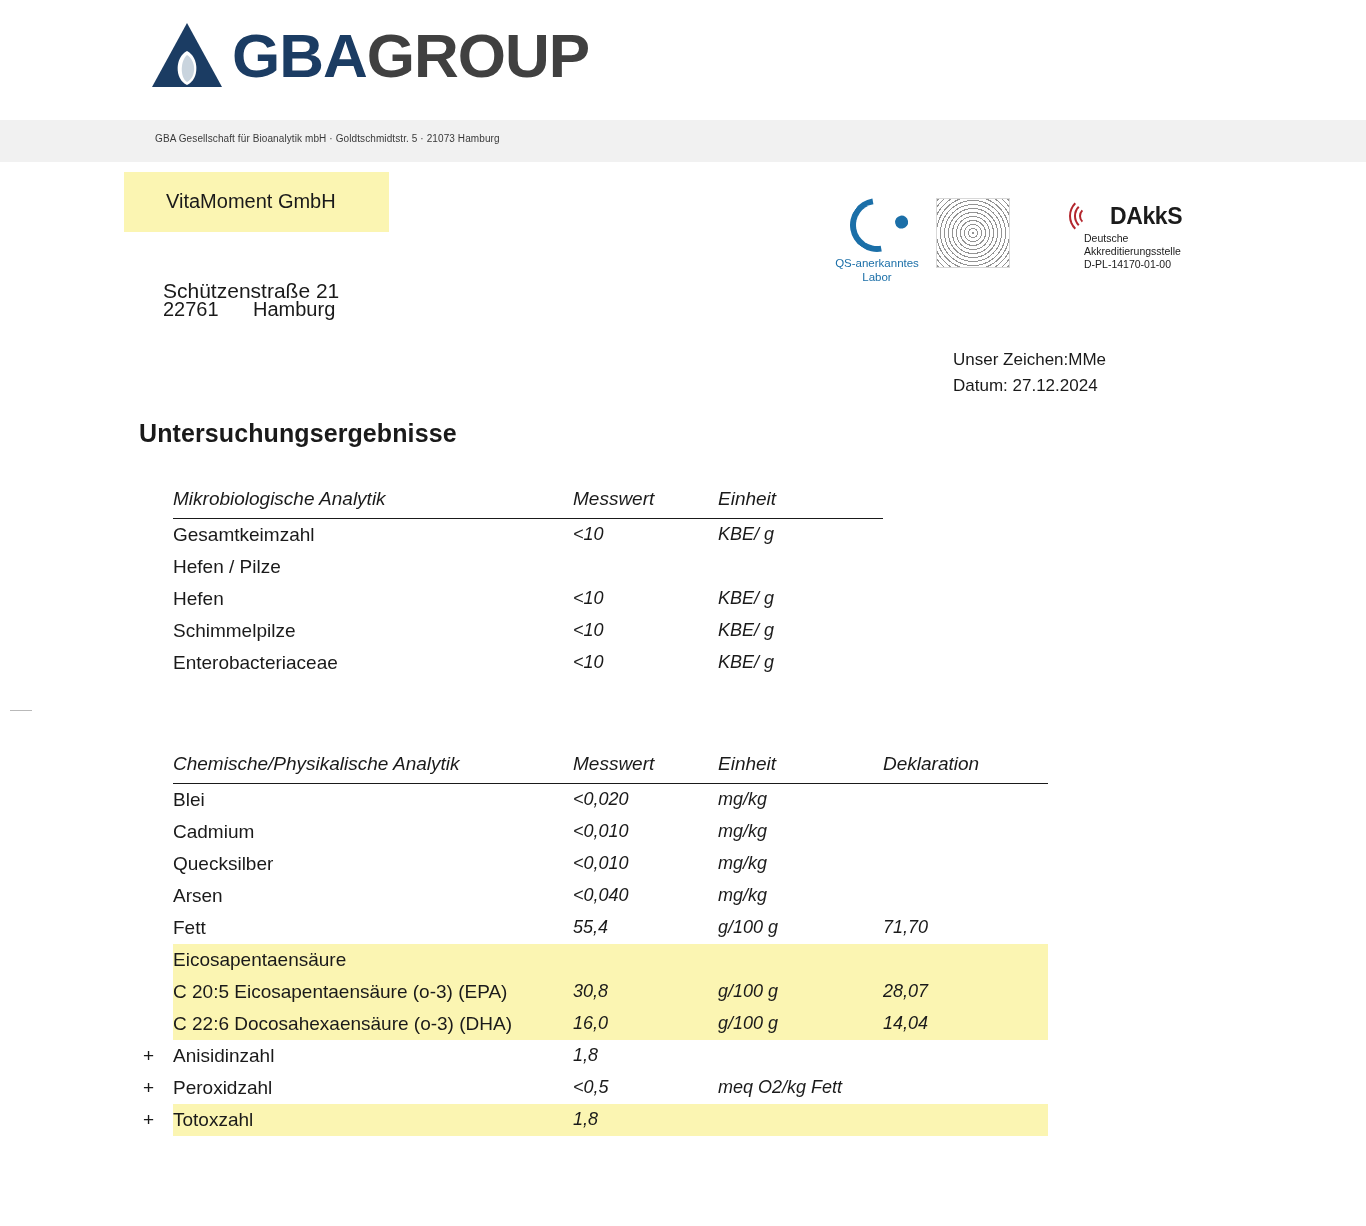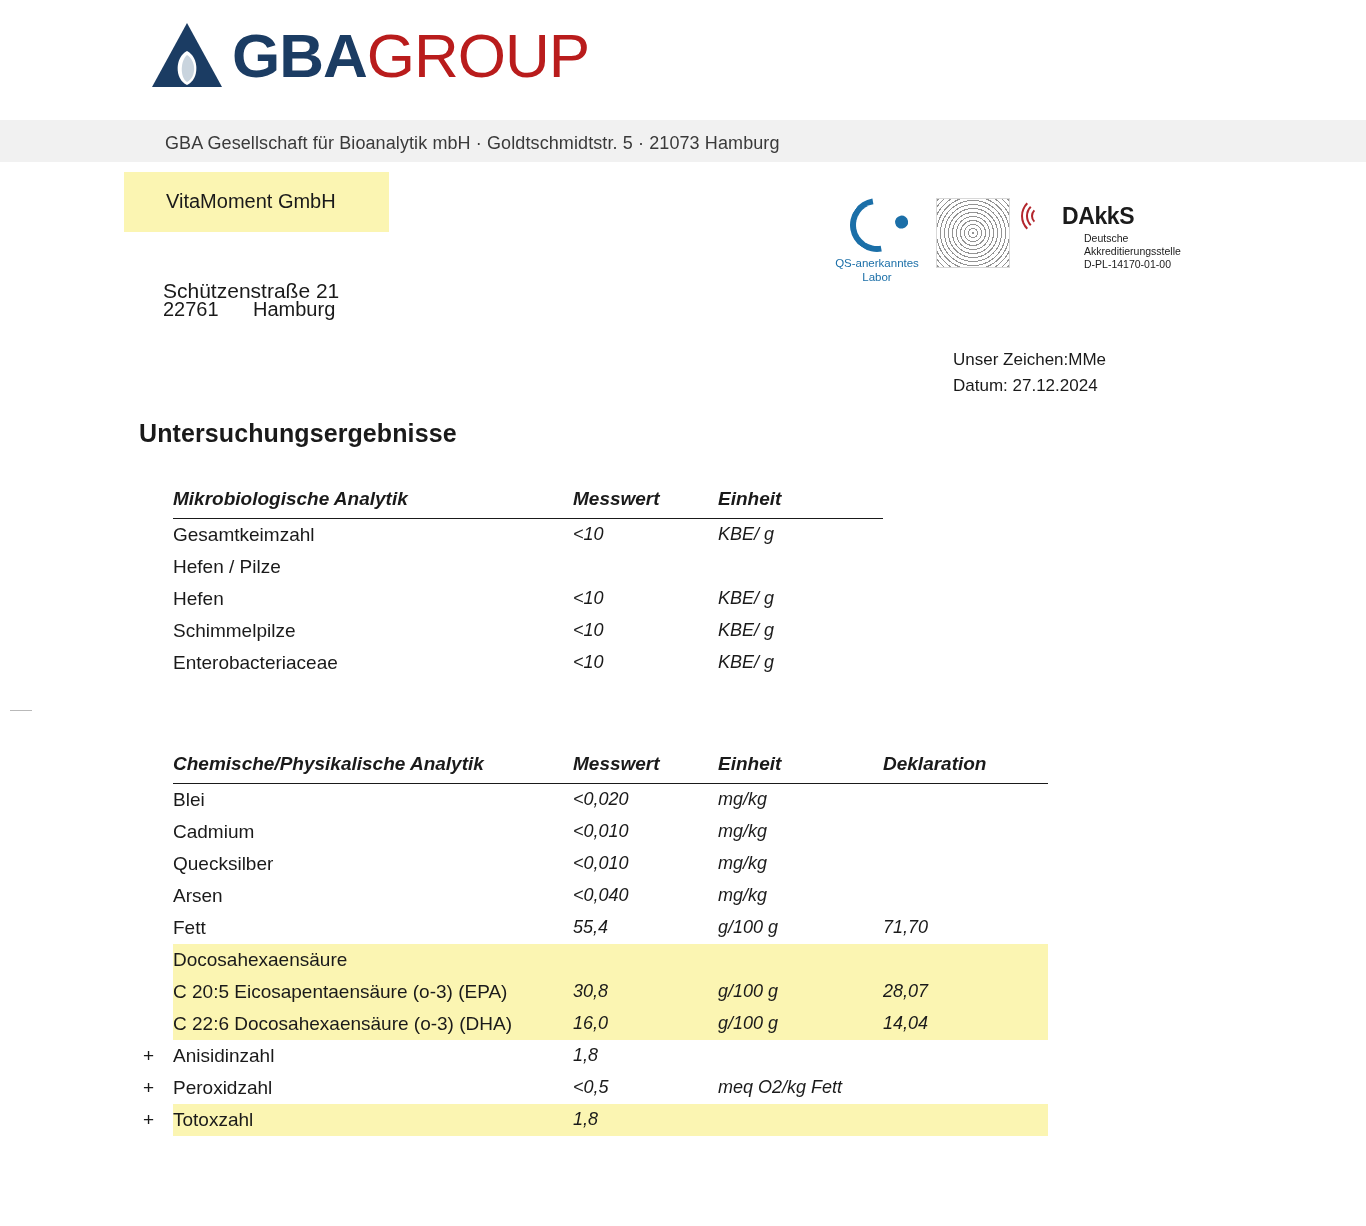--- a/index.html
+++ b/index.html
@@ -36,41 +36,40 @@
     letter-spacing: -1px;
     line-height: 1;
     white-space: nowrap;
   }
   .logo-text .bold {
     font-weight: bold;
     color: #1b3c63;
     margin-top: 23px;
   }
   .logo-text .light {
-    font-weight: normal;
-    color: #b91c1c;
+    font-weight: bold;
+    color: #404040;
   }
 
   
   .grey-bar {
     position: absolute;
     left: 0;
     top: 120px;
     width: 1366px;
     height: 42px;
     background: #f1f1f1;
   }
   .grey-bar-text {
     position: absolute;
     left: 155px;
     top: 133px;
-    font-size: 18px;
+    font-size: 10px;
     color: #3a3a3a;
     letter-spacing: 0.1px;
-    margin-left: 10px;
   }
 
   
   .recipient-highlight {
     position: absolute;
     left: 124px;
     top: 172px;
     width: 265px;
     height: 60px;
     background: #fbf5b2;
@@ -153,21 +152,21 @@
     top: 26px;
     text-align: center;
     font-size: 12px;
     font-weight: bold;
     color: #b3252c;
     letter-spacing: -.3px;
     margin-top: 48px;
   }
 
   .dakks-logo { left: 1022px; width: 180px; }
-  .dakks-top { display: flex; align-items: center; }
+  .dakks-top { display: flex; align-items: center; margin-left: 48px; }
   .dakks-arc {
     width: 36px; height: 36px;
     margin-right: 4px;
     position: relative;
   }
   .dakks-arc span {
     position: absolute;
     border: 2.5px solid #b3252c;
     border-radius: 50%;
     border-right-color: transparent;
@@ -213,21 +212,21 @@
   }
 
   
   .table-wrap { position: absolute; }
   table.results {
     border-collapse: collapse;
     font-size: 19px;
   }
   table.results th {
     font-style: italic;
-    font-weight: bold;
+    font-weight: normal;
     text-align: left;
     padding: 0 0 8px 0;
     border-bottom: 1.5px solid #1a1a1a;
     white-space: nowrap;
   }
   table.results td {
     padding: 5px 0;
     vertical-align: top;
     white-space: nowrap;
   }
@@ -393,21 +392,21 @@
           <td class="cell-unit">mg/kg</td>
           <td class="cell-decl"></td>
         </tr>
         <tr>
           <td class="cell-name">Fett</td>
           <td class="cell-val">55,4</td>
           <td class="cell-unit">g/100 g</td>
           <td class="cell-decl">71,70</td>
         </tr>
         <tr class="hl">
-          <td class="cell-name">Docosahexaensäure</td>
+          <td class="cell-name">Eicosapentaensäure</td>
           <td class="cell-val"></td>
           <td class="cell-unit"></td>
           <td class="cell-decl"></td>
         </tr>
         <tr class="hl">
           <td class="cell-name indent-1">C 20:5 Eicosapentaensäure (o-3) (EPA)</td>
           <td class="cell-val">30,8</td>
           <td class="cell-unit">g/100 g</td>
           <td class="cell-decl">28,07</td>
         </tr>

